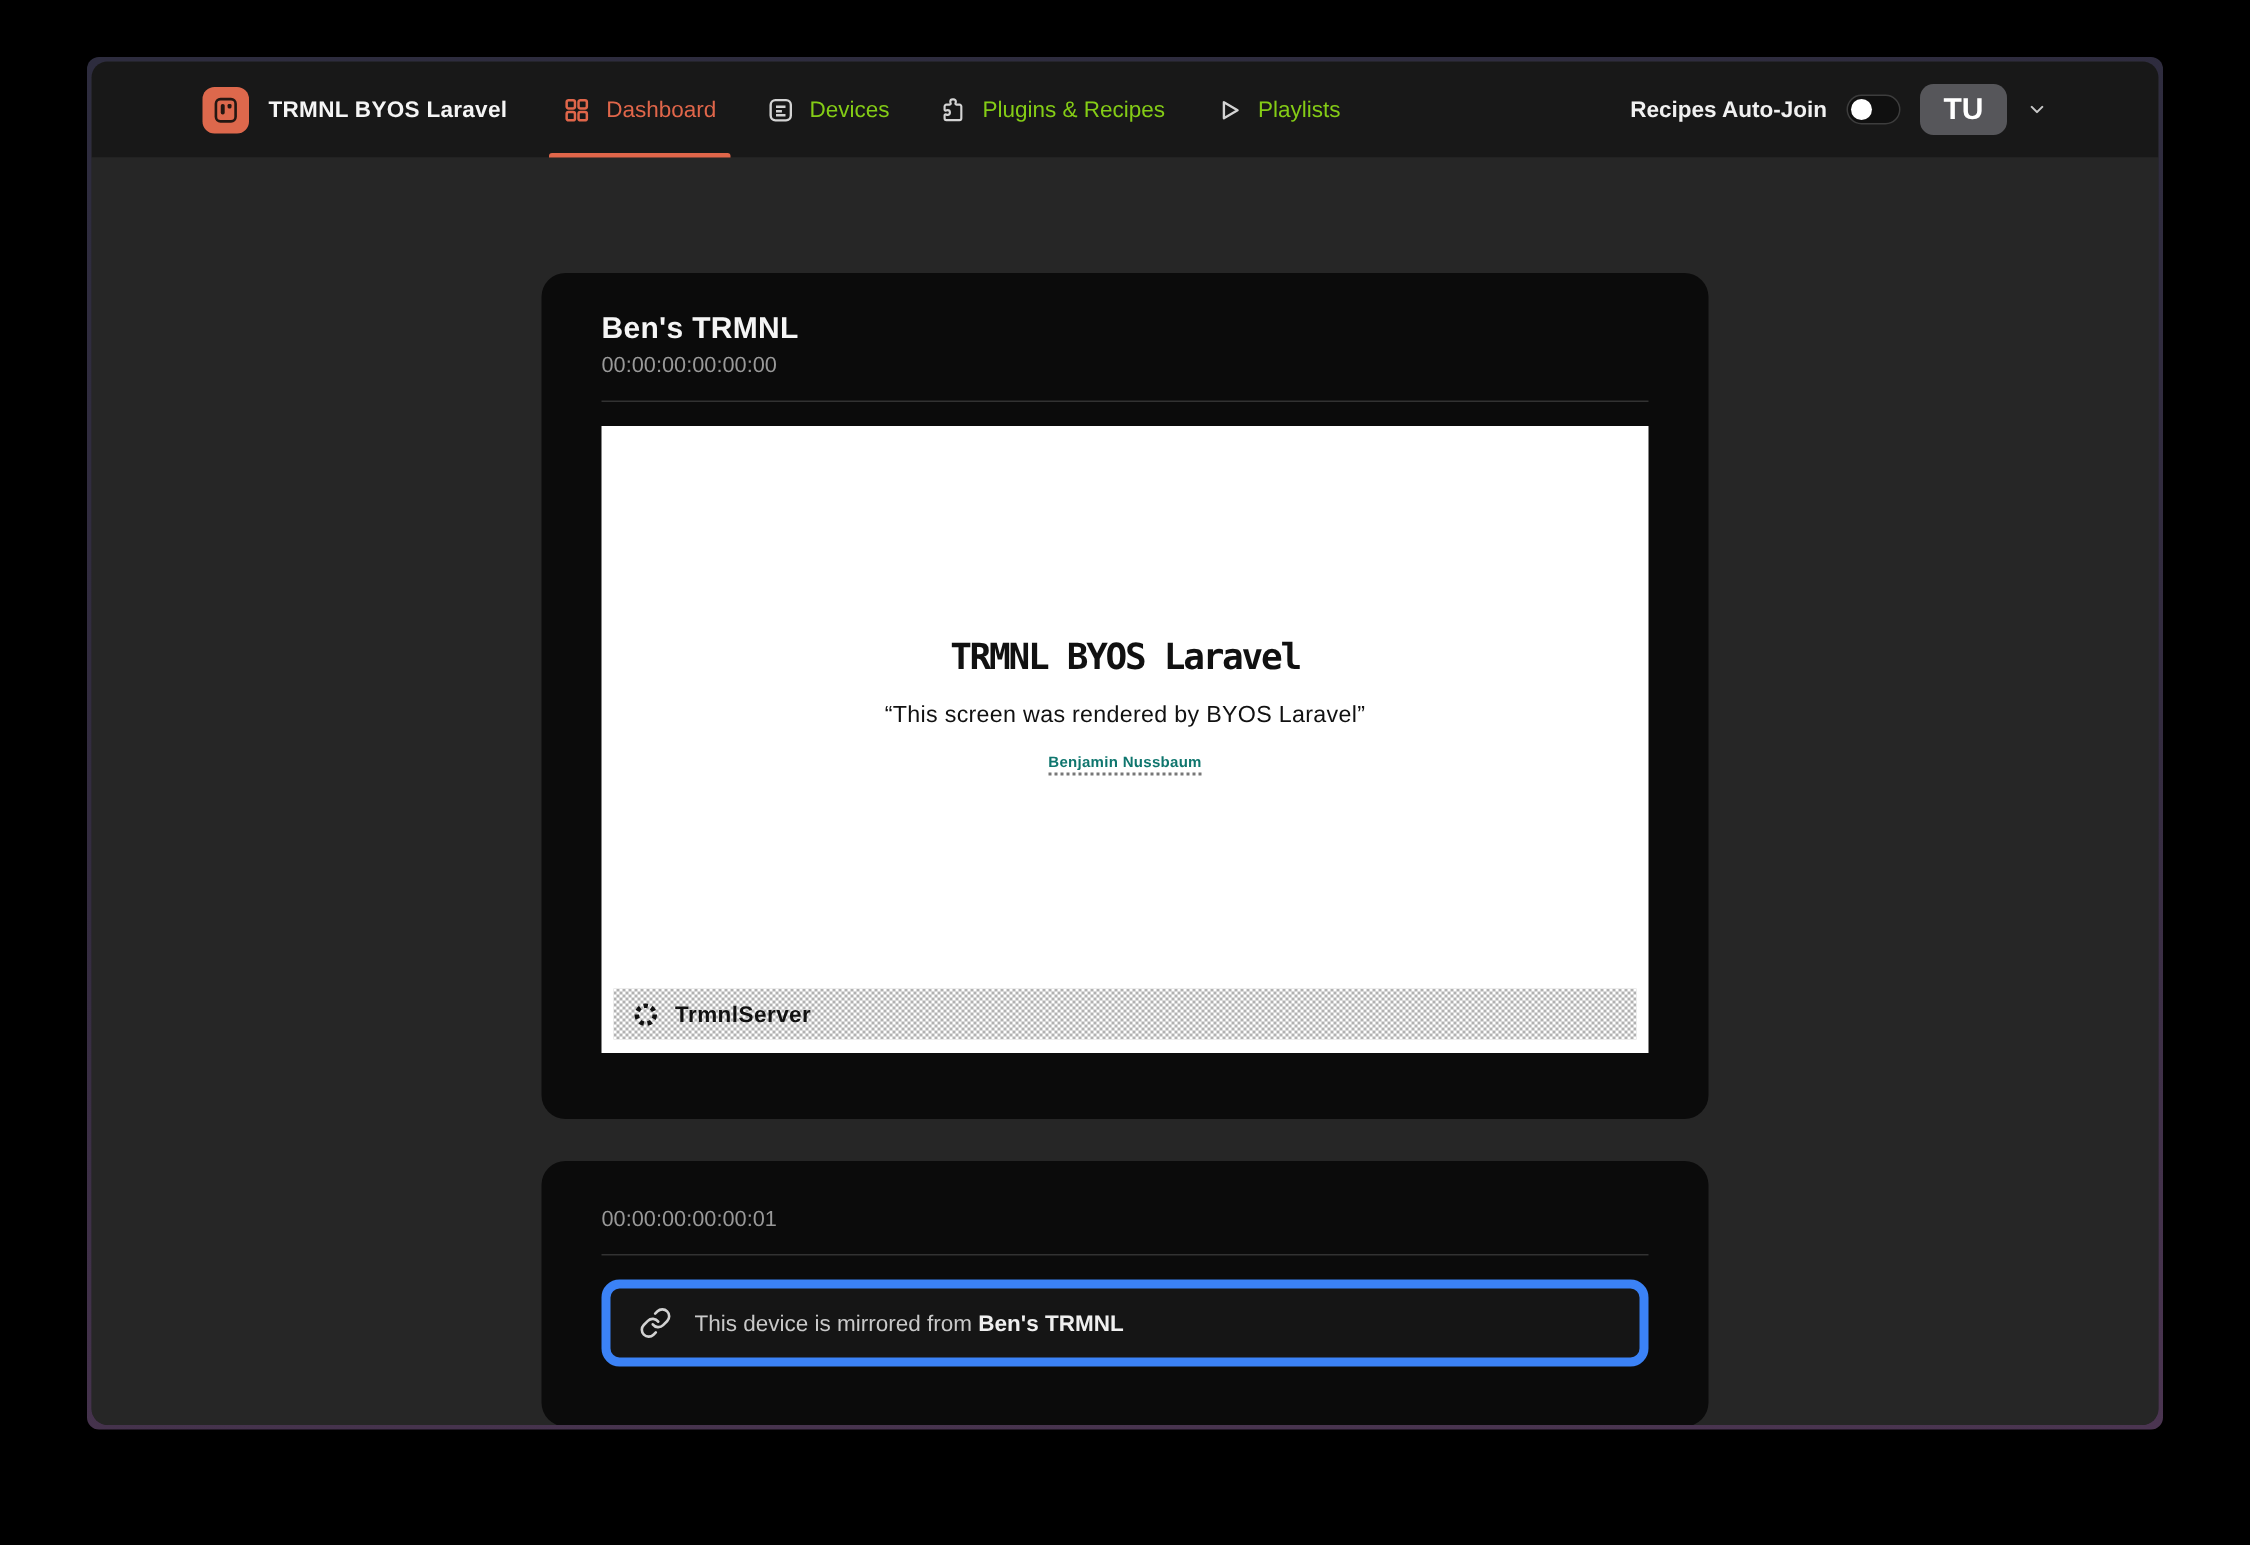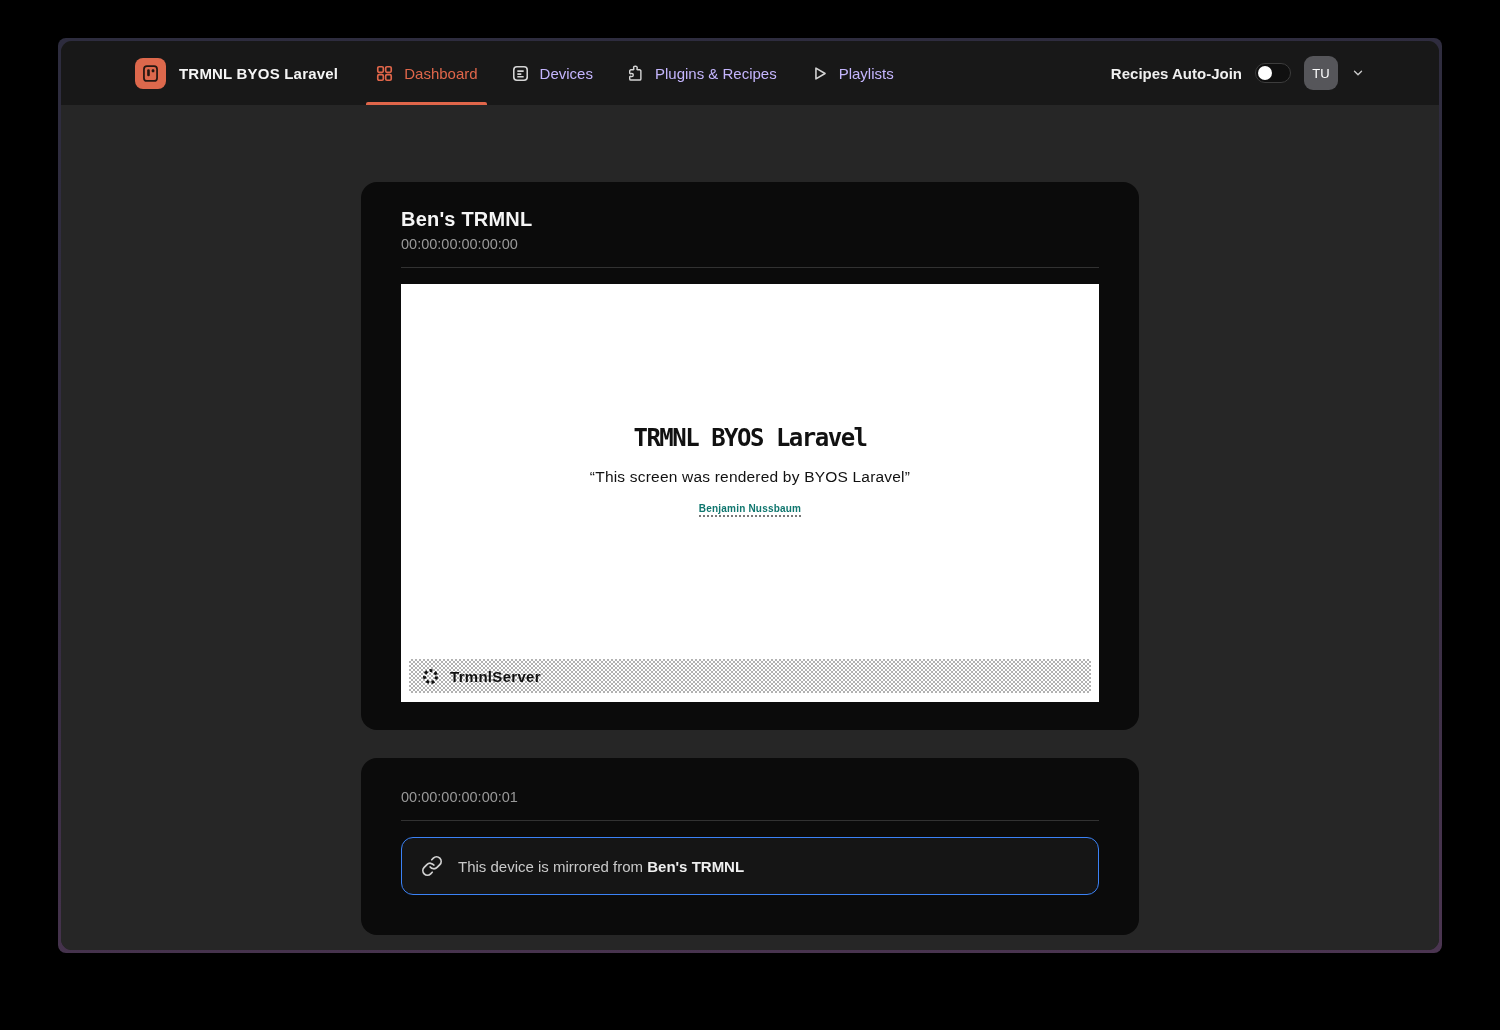--- a/index.html
+++ b/index.html
@@ -23,49 +23,49 @@
   .brand { display:flex; align-items:center; gap:13px; margin-right:28px; }
   .logo {
     width:31px; height:31px; border-radius:8px; background:#dd684c;
     display:flex; align-items:center; justify-content:center;
   }
   .brand-title { font-size:15px; font-weight:bold; color:#f5f5f5; letter-spacing:.2px; }
 
   .tabs { display:flex; align-items:stretch;text-align:center; }
   .tab {
     display:flex; align-items:center; gap:10px; padding:0 9px; margin-right:15px;
-    color:#c4b5fd; font-size:15px; position:relative; cursor:pointer; white-space:nowrap;
+    color:#84cc16; font-size:15px; position:relative; cursor:pointer; white-space:nowrap;
   }
   .tab svg { stroke:#d4d4d4; }
   .tab.active { color:#e0664a; }
   .tab.active svg { stroke:#e0664a; }
   .tab.active::after {
     content:""; position:absolute; left:0; right:0; bottom:0; height:3px;
     background:#e0664a; border-radius:2px 2px 0 0;
   }
 
   .nav-right { margin-left:auto; display:flex; align-items:center; gap:13px; }
   .permit-label { font-size:15px; font-weight:bold; color:#f0f0f0; }
   .toggle {
     width:36px; height:20px; border-radius:10px; background:#101010;
     border:1px solid #3d3d3d; position:relative; cursor:pointer;
   }
   .toggle-knob { position:absolute; left:2px; top:2px; width:14px; height:14px; border-radius:50%; background:#fff; }
   .avatar {
-    width:34px; height:34px; border-radius:9px; background:#56565a;
-    color:#fff; font-size:13px; font-weight:normal;
+    width:58px; height:34px; border-radius:9px; background:#56565a;
+    color:#fff; font-size:20px; font-weight:bold;
     display:flex; align-items:center; justify-content:center; cursor:pointer;
   }
   .chevron { display:flex; align-items:center; cursor:pointer; }
 
   
   .main { flex:1; background:#262626; overflow:hidden; display:flex; flex-direction:column; align-items:center; }
   .card {
     width:778px; background:#0b0b0b; border-radius:16px;
-    padding:26px 40px 28px;
+    padding:26px 40px 44px;
   }
   .card.first { margin-top:77px; }
   .card.second { margin-top:28px; padding-bottom:40px; }
   .device-name { font-size:20px; font-weight:bold; color:#f5f5f5; letter-spacing:.2px; }
   .device-mac { font-size:14.5px; color:#999; margin-top:5px; }
   .card-divider { border:none; border-top:1px solid #323232; margin-top:15px; }
 
   
   .screen {
     margin-top:16px; width:698px; height:418px; background:#fff;
@@ -84,21 +84,21 @@
     position:absolute; left:8px; right:8px; bottom:9px; height:34px;
     display:flex; align-items:center; gap:10px; padding:0 12px;
     background:repeating-conic-gradient(#b2b2b2 0% 25%, #ffffff 0% 50%);
     background-size:4px 4px;
   }
   .plugin-label { font-size:15px; font-weight:bold; color:#111; letter-spacing:.3px; }
 
   
   .mirror-box {
     margin-top:16px; height:58px; border-radius:12px; background:#151515;
-    border:1px solid #3b82f6; display:flex; align-items:center; gap:15px; padding:0 19px;
+    border:6px solid #3b82f6; display:flex; align-items:center; gap:15px; padding:0 19px;
   }
   .mirror-text { font-size:15px; color:#c9c9c9; }
   .mirror-source { font-weight:bold; color:#efefef; }
 
   svg { display:block; }
 </style>
 </head>
 <body>
 
 <div class="frame">

